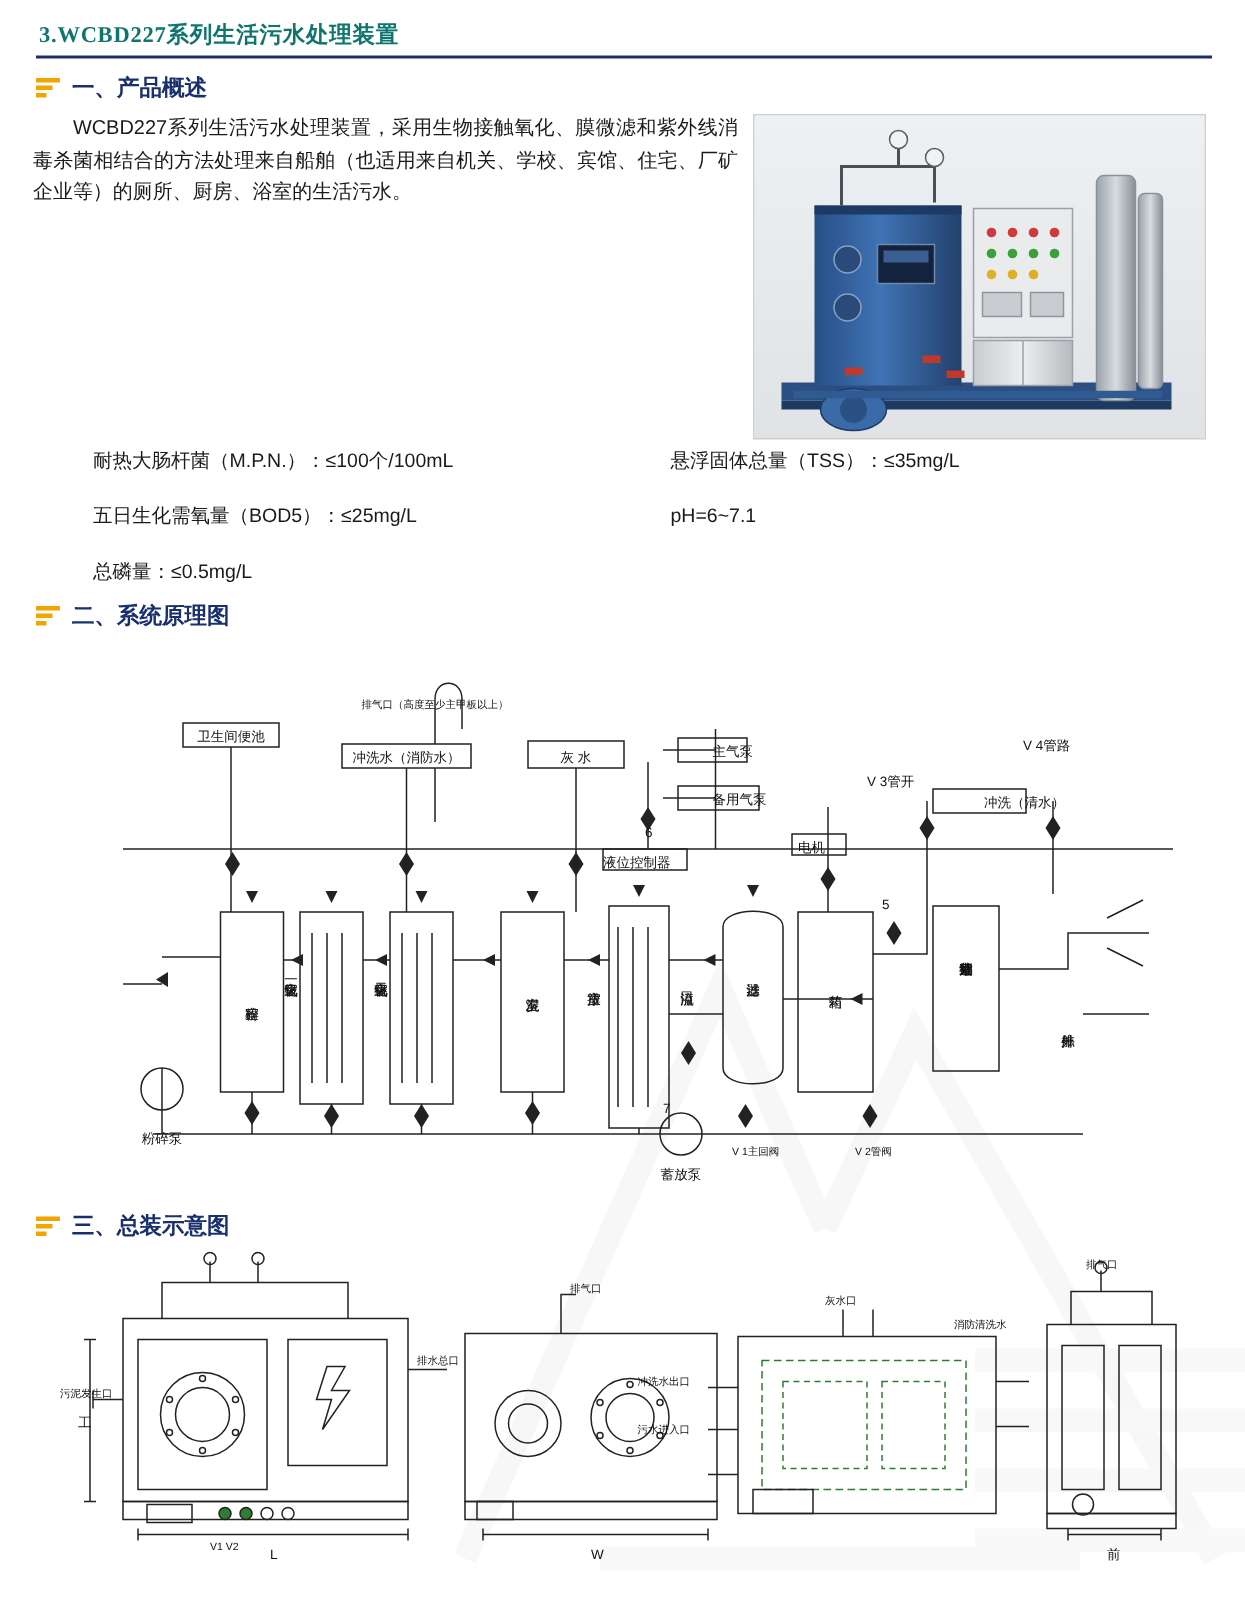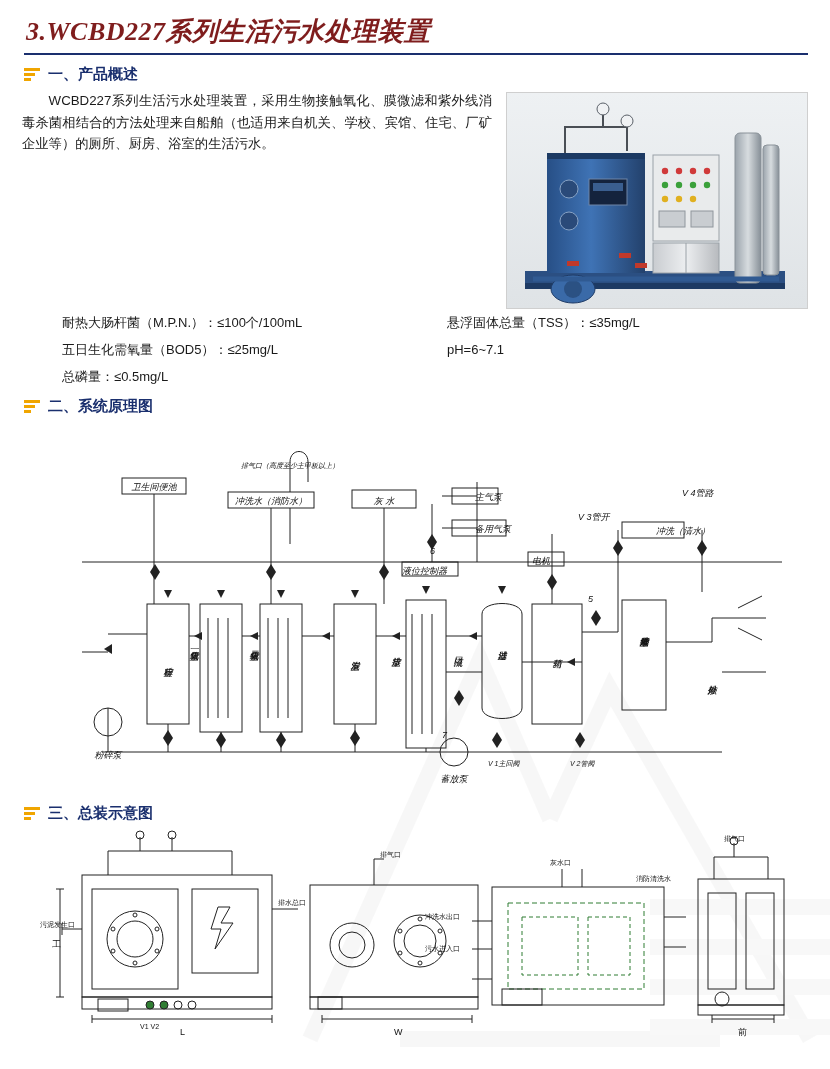--- a/index.html
+++ b/index.html
@@ -12,53 +12,52 @@
   }
   
   .watermark{
     position:absolute;right:-40px;bottom:-20px;width:620px;height:520px;
     opacity:.10;pointer-events:none;
   }
   .page{position:relative;z-index:2;padding:0 22px;box-sizing:border-box;width:830px;}
 
   .doc-title{
     font-family:"Liberation Serif","DejaVu Serif",serif;
-    font-weight:bold;font-size:26px;color:#7f1d1d;letter-spacing:.5px;
+    font-weight:bold;font-size:15px;color:#0f766e;letter-spacing:.5px;
     padding:14px 0 4px 4px;
-    font-style:italic;
   }
   .title-rule{height:2px;background:#1a2f6e;margin:0 0 10px 2px;}
 
   .sec-head{
     display:flex;align-items:center;gap:8px;margin:10px 0 6px 2px;
   }
   .sec-bars{display:flex;flex-direction:column;gap:2px;}
   .sec-bars i{display:block;width:16px;height:3px;background:#f0a500;}
   .sec-bars i.b2{width:11px;}
   .sec-bars i.b3{width:7px;}
   .sec-title{
     font-family:"Liberation Serif","DejaVu Serif",serif;
     font-weight:bold;font-size:15px;color:#1a2f6e;
   }
 
-  .overview{display:flex;gap:10px;align-items:flex-start;justify-content:space-between;}
+  .overview{display:flex;gap:10px;align-items:flex-start;}
   .ov-text{width:470px;font-size:13.3px;line-height:1.62;text-align:justify;}
   .ov-text p{margin:0 0 2px 0;text-indent:2em;}
   .photo{
     width:300px;height:215px;margin-top:2px;border:1px solid #cfcfcf;
     position:relative;overflow:hidden;background:linear-gradient(#f2f2f2,#e4e4e4);
   }
 
   .specs{margin:4px 0 0 0;font-size:13px;line-height:1.55;}
   .spec-lead{text-indent:0;}
-  .spec-grid{display:grid;grid-template-columns:385px 1fr;row-gap:7px;padding-left:40px;}
+  .spec-grid{display:grid;grid-template-columns:385px 1fr;row-gap:17px;padding-left:40px;}
   .spec-grid span{white-space:nowrap;}
 
   .diagram{
-    width:786px;height:372px;margin:2px 0 0 0;position:relative;font-style:italic;
+    width:786px;height:372px;margin:2px 0 0 0;position:relative;
   }
   .assembly{
     width:786px;height:215px;margin:2px 0 0 0;position:relative;
   }
   svg{display:block;}
   .lbl{font-size:7px;font-family:"Liberation Sans",sans-serif;}
   .lbl9{font-size:9px;}
 </style>
 </head>
 <body>

